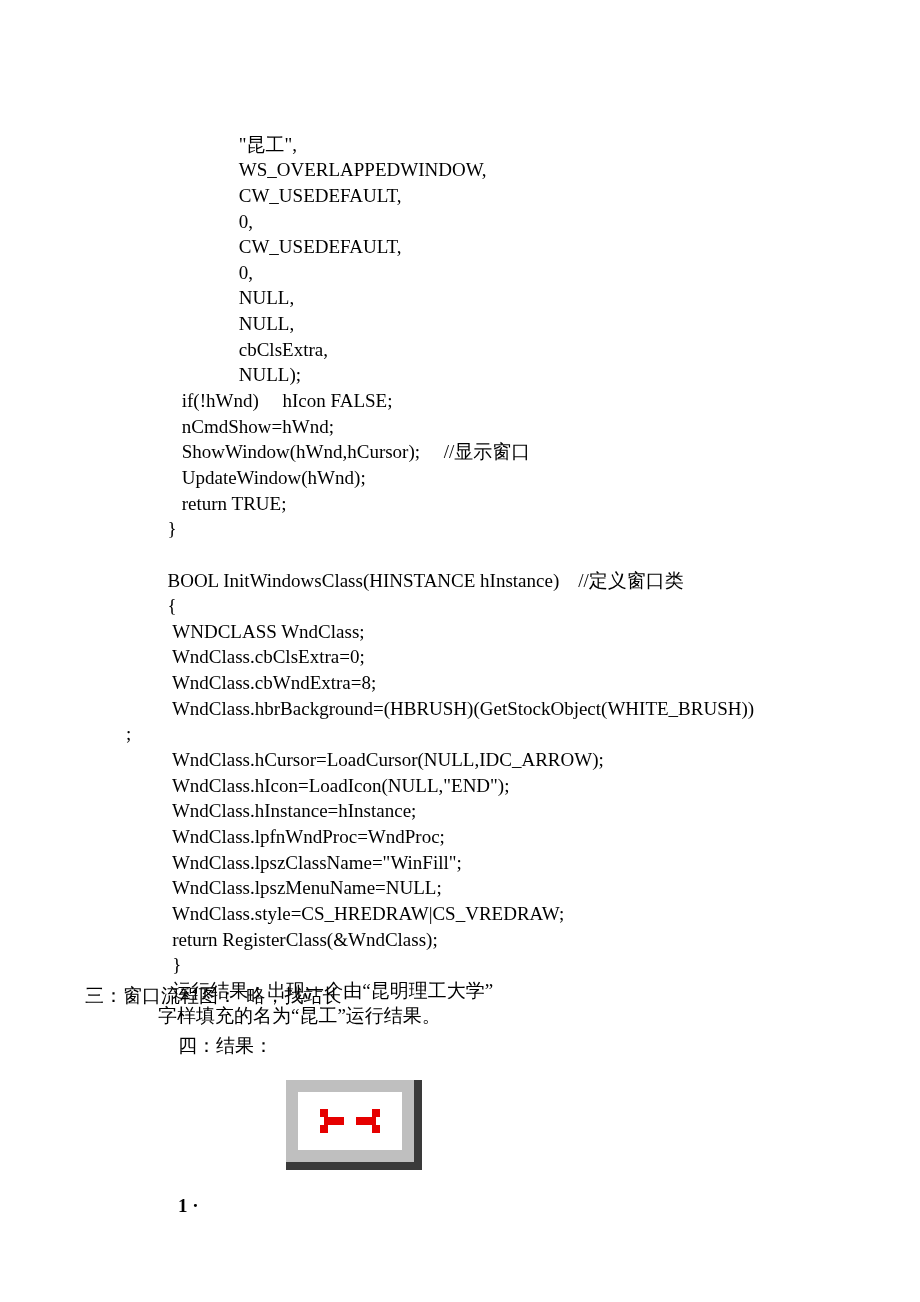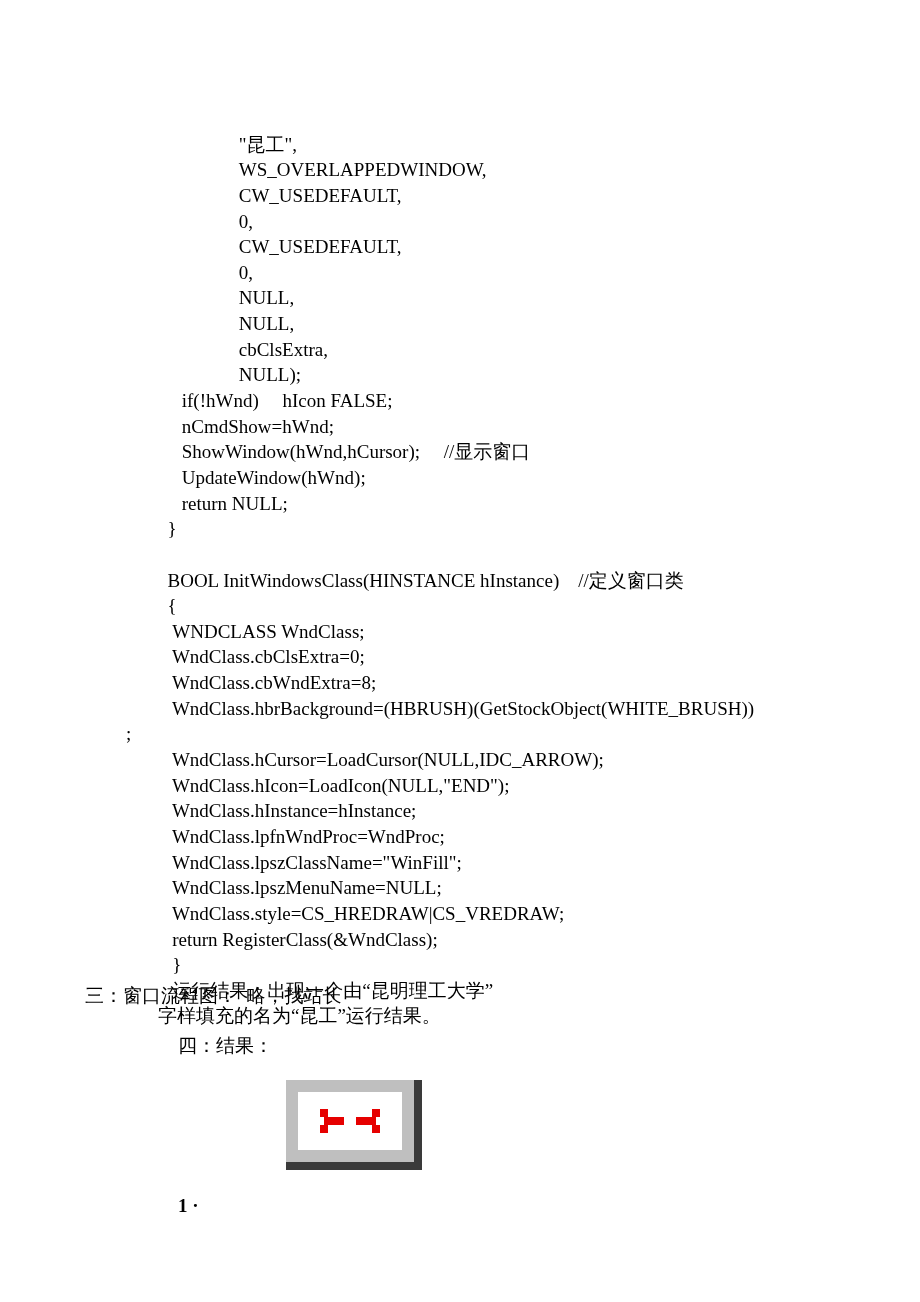--- a/index.html
+++ b/index.html
@@ -96,21 +96,21 @@
 <span>                 CW_USEDEFAULT,</span>
 <span>                 0,</span>
 <span>                 NULL,</span>
 <span>                 NULL,</span>
 <span>                 cbClsExtra,</span>
 <span>                 NULL);</span>
 <span>     if(!hWnd)     hIcon FALSE;</span>
 <span>     nCmdShow=hWnd;</span>
 <span>     ShowWindow(hWnd,hCursor);     //显示窗口</span>
 <span>     UpdateWindow(hWnd);</span>
-<span>     return NULL;</span>
+<span>     return TRUE;</span>
 <span>  }</span>
 <span></span>
 <span>  BOOL InitWindowsClass(HINSTANCE hInstance)    //定义窗口类</span>
 <span>  {</span>
 <span>   WNDCLASS WndClass;</span>
 <span>   WndClass.cbClsExtra=0;</span>
 <span>   WndClass.cbWndExtra=8;</span>
 <span>   WndClass.hbrBackground=(HBRUSH)(GetStockObject(WHITE_BRUSH))</span>
 <span style="margin-left:-32px;">;</span>
 <span>   WndClass.hCursor=LoadCursor(NULL,IDC_ARROW);</span>

